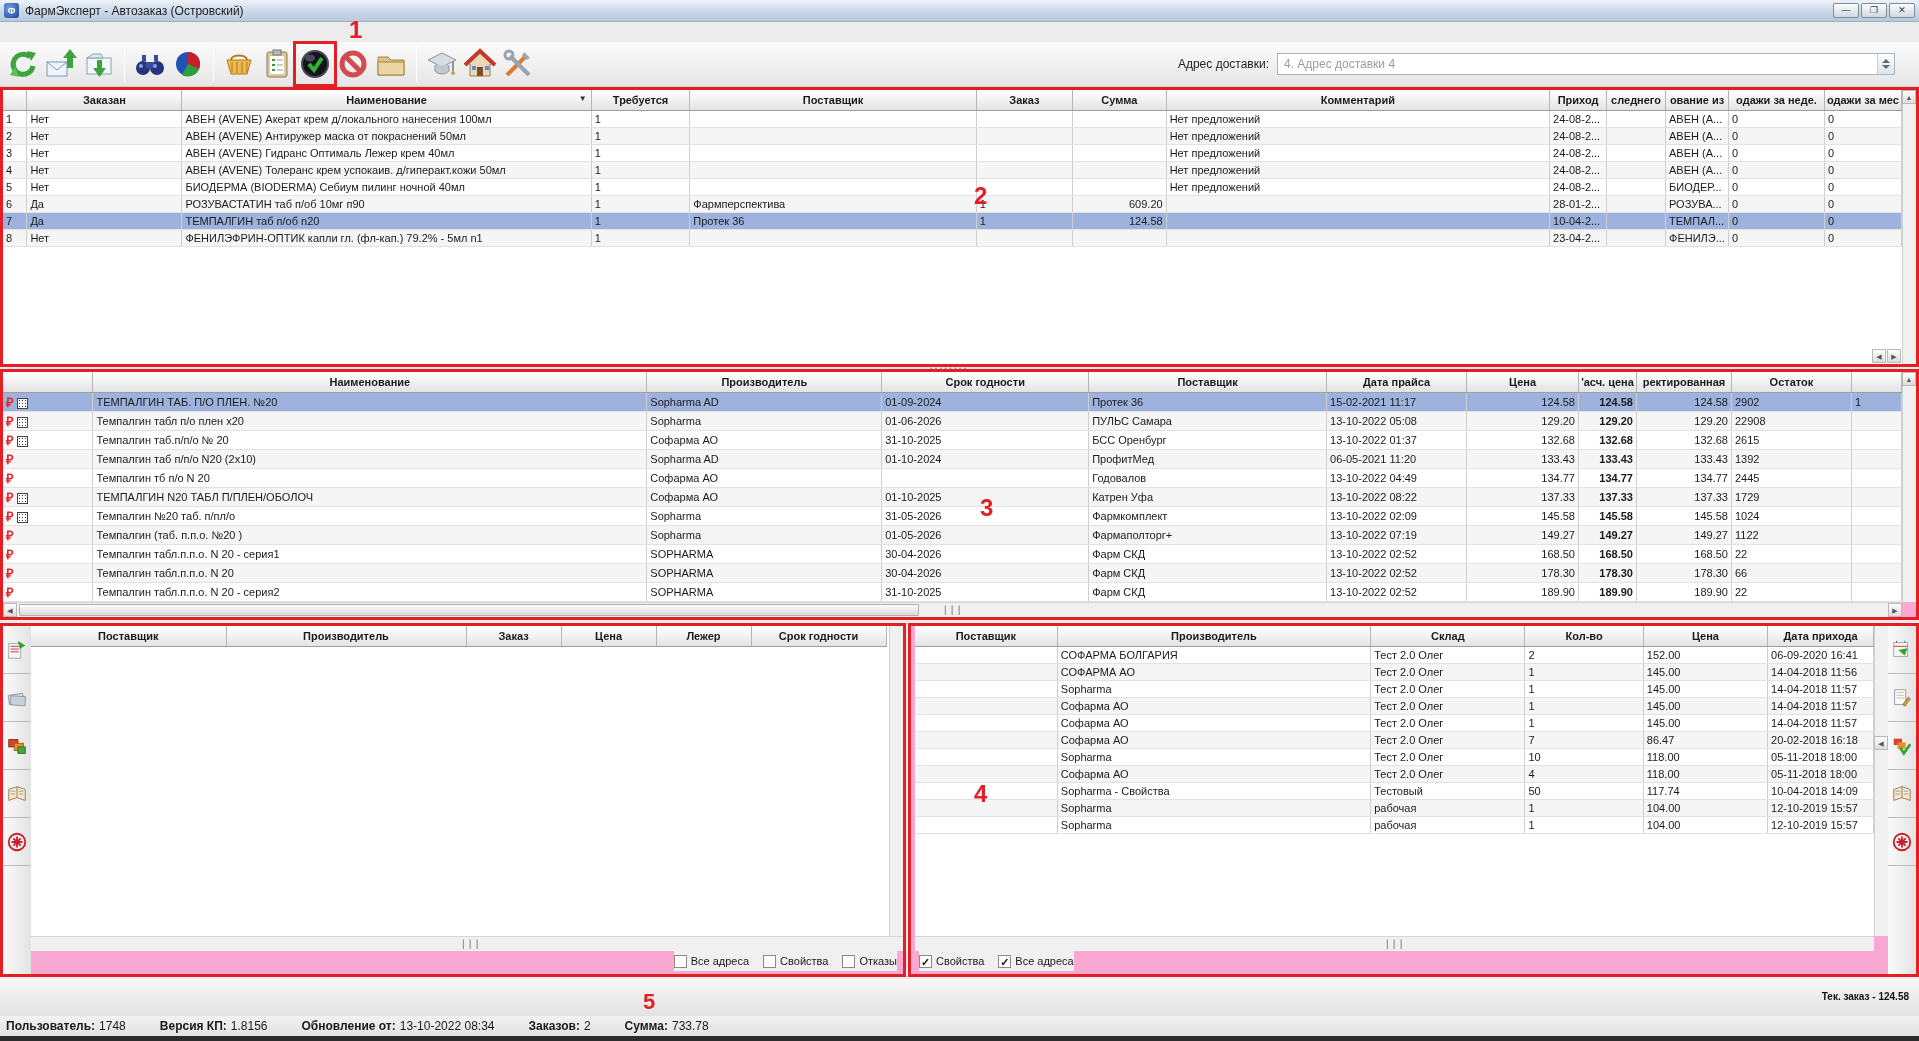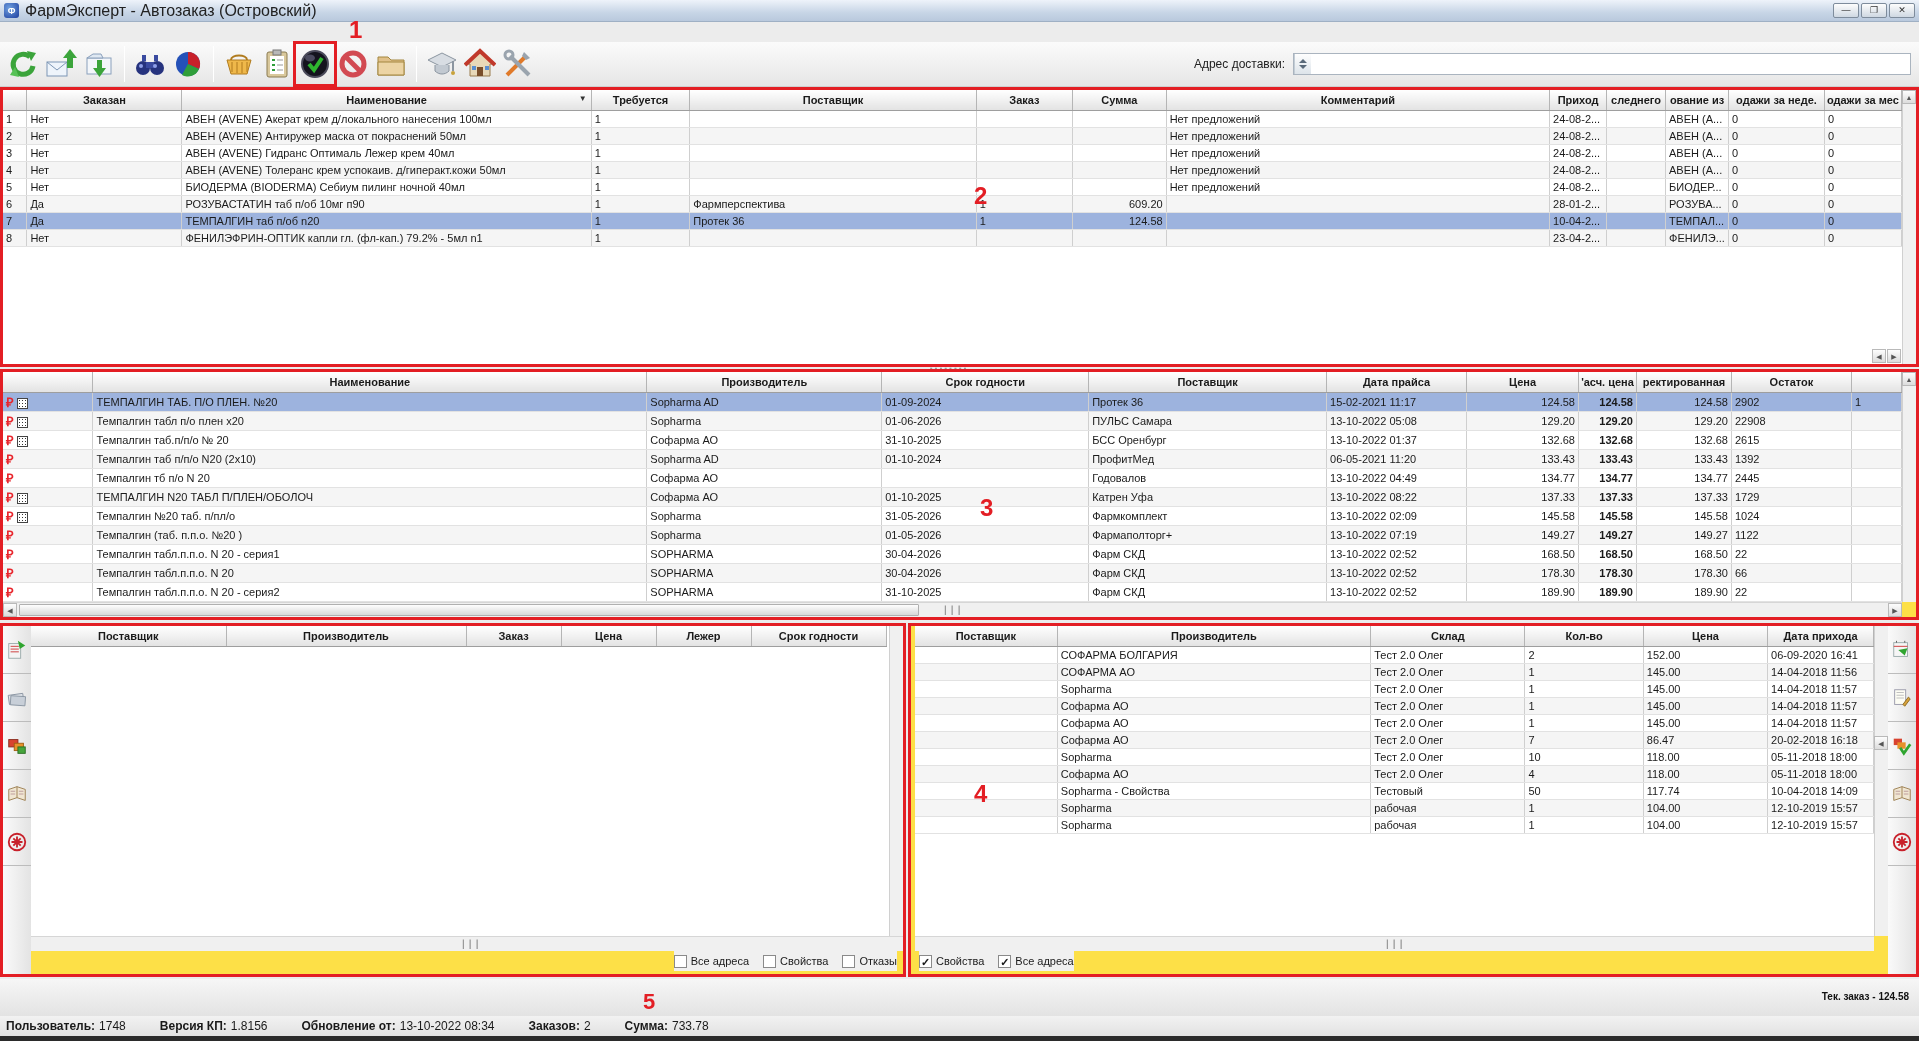--- a/index.html
+++ b/index.html
@@ -6,48 +6,48 @@
   html,body { width:1919px; height:1041px; overflow:hidden; }
   body { font-family:"Liberation Sans", sans-serif; font-size:11px; color:#1a1a1a; background:#e9e9e9; }
   .app { position:relative; width:1919px; height:1041px; background:#ececec; }
 
   
   .titlebar { position:absolute; left:0; top:0; width:100%; height:22px;
     background:linear-gradient(#eef3fa,#c7d5e6 60%,#b9c9dd); border-bottom:1px solid #9fb0c4;
     display:flex; align-items:center; padding:0 4px; }
   .appicon { width:15px; height:15px; border-radius:3px; background:radial-gradient(circle at 35% 35%, #6fa0e0, #1d3e9e);
     color:#fff; font-size:9px; font-weight:bold; display:flex; align-items:center; justify-content:center; margin-right:6px; }
-  .title { font-size:16px; color:#222; }
+  .title { font-size:12px; color:#222; }
   .winbtns { margin-left:auto; display:flex; gap:2px; }
   .winbtn { width:26px; height:15px; border:1px solid #7e8c9c; border-radius:2px;
     background:linear-gradient(#fdfdfd,#cfd8e2); font-size:9px; line-height:12px; text-align:center; color:#333; }
 
   
   .menubar { position:absolute; left:0; top:22px; width:100%; height:20px; background:linear-gradient(#f4f4f4,#e9e9e9);
     display:flex; align-items:center; padding-left:10px; gap:26px; border-bottom:1px solid #dcdcdc; }
   .mitem { color:#8f8f8f; font-size:12px; }
 
   
   .toolbar { position:absolute; left:0; top:42px; width:100%; height:45px;
     background:linear-gradient(#fbfbfb,#e6e6e6); border-bottom:1px solid #cfcfcf; display:flex; align-items:center; padding-left:4px; }
   .tbtn { width:38px; height:40px; border:none; background:transparent; display:flex; align-items:center; justify-content:center; }
   .tbtn svg { width:32px; height:32px; }
   .tsep { width:1px; height:36px; background:#c3c3c3; margin:0 6px; border-right:1px solid #fff; }
   .tbtn.hl { outline:3px solid #e31e24; outline-offset:0px; }
-  .addr { margin-left:auto; display:flex; align-items:center; gap:8px; padding-right:8px; }
+  .addr { margin-left:auto; display:flex; align-items:center; gap:8px; padding-right:24px; }
   .addr label { font-size:12px; color:#222; }
   .combo { width:618px; height:22px; border:1px solid #aab4bf; background:#fff; display:flex; align-items:center; }
   .combo .val { flex:1; padding-left:6px; color:#9c9c9c; font-size:12px; }
   .spin { width:17px; height:100%; border-left:1px solid #c3cdd6; background:linear-gradient(#fefefe,#dde4ea);
     display:flex; flex-direction:column; align-items:center; justify-content:center; gap:2px; }
   .tri-up { width:0; height:0; border-left:4px solid transparent; border-right:4px solid transparent; border-bottom:4px solid #5a6a7a; }
   .tri-dn { width:0; height:0; border-left:4px solid transparent; border-right:4px solid transparent; border-top:4px solid #5a6a7a; }
 
   
-  .redbox { position:absolute; border:3px solid #e31e24; background:#fde047; }
+  .redbox { position:absolute; border:3px solid #e31e24; background:#f9a8d4; }
   .ann { position:absolute; color:#e31e24; font-weight:bold; font-size:24px; z-index:50; font-family:"Liberation Sans",sans-serif; }
 
   
   table.grid { border-collapse:collapse; table-layout:fixed; width:auto; }
   table.grid th { background:linear-gradient(#ffffff,#e3e3e3); border-right:1px solid #b5b5b5; border-bottom:1px solid #9e9e9e;
     font-size:11px; font-weight:bold; height:20px; text-align:center; overflow:hidden; white-space:nowrap; position:relative; padding:0 2px; }
   table.grid td { border-right:1px solid #cfcfcf; border-bottom:1px solid #e2e2e2; font-size:11px; height:17px;
     overflow:hidden; white-space:nowrap; padding:0 3px; background:#fff; }
   table.grid tr:nth-child(even) td { background:#f5f5f5; }
   table.grid tr.sel td { background:#9db3de !important; }
@@ -213,20 +213,21 @@
         <svg viewBox="0 0 32 32">
           <path d="M5 27L24 8" stroke="#e07a2a" stroke-width="4"></path>
           <path d="M22 4l6 6-4 2-4-4z" fill="#9aa4ae"></path>
           <path d="M27 27L8 8" stroke="#9aa4ae" stroke-width="4"></path>
           <circle cx="7" cy="7" r="4" fill="none" stroke="#9aa4ae" stroke-width="3"></circle>
         </svg>
       </button>
     <div class="addr">
       <label>Адрес доставки:</label>
       <div class="combo">
+        <span class="val">4. Адрес доставки 4</span>
         <span class="spin">
             <i class="tri-up"></i>
             <i class="tri-dn"></i>
           </span>
       </div>
     </div>
   </div>
 
   <div class="ann" style="left:349px; top:16px;">1</div>
 

